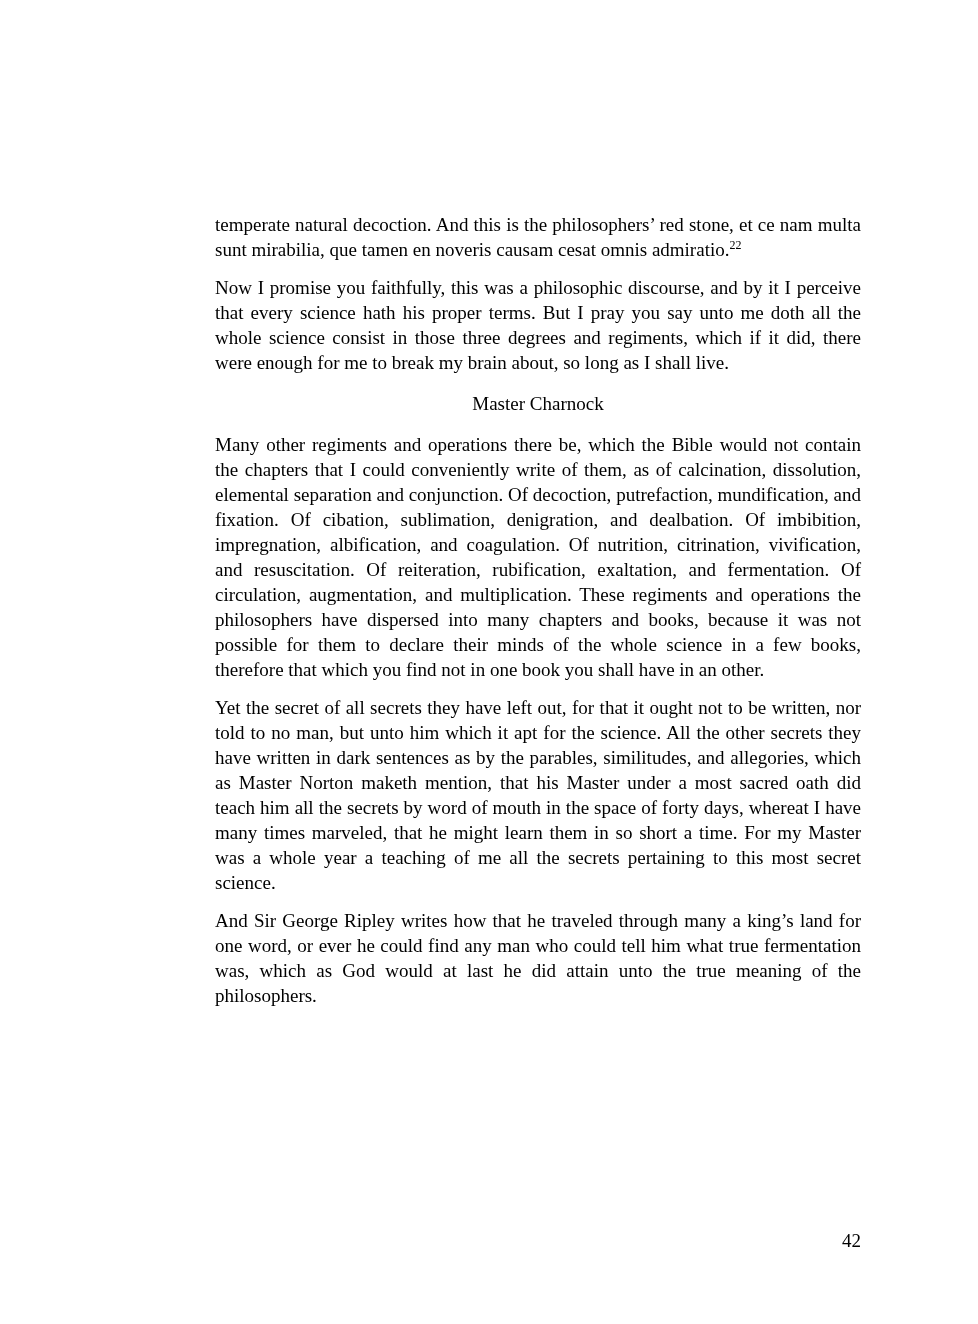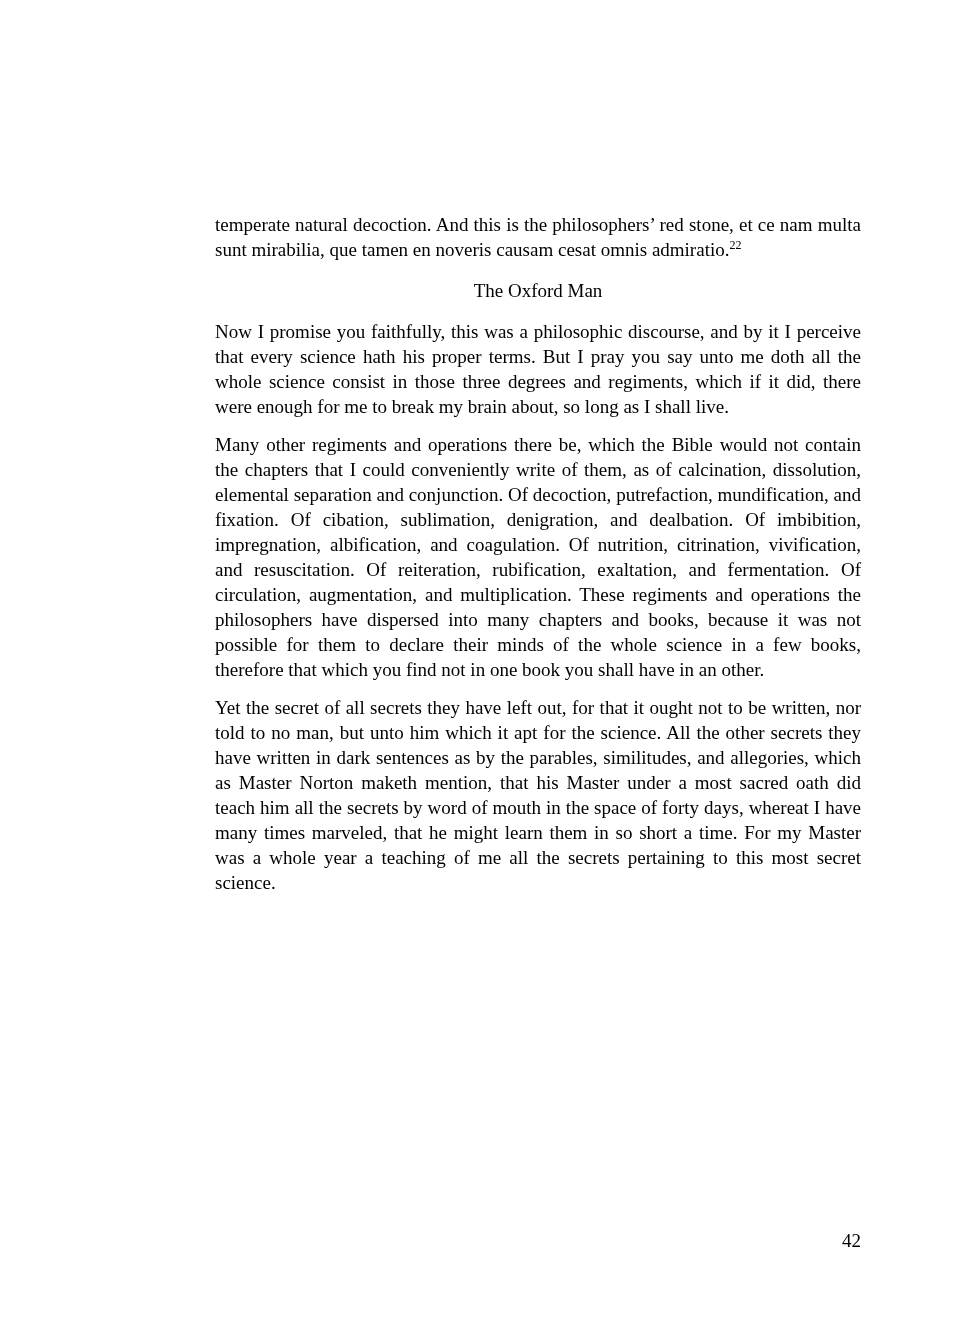--- a/index.html
+++ b/index.html
@@ -59,26 +59,27 @@
   }
 </style>
 </head>
 <body>
 
 <div class="page">
   <div class="content">
 
     <p><span>temperate natural decoction. And this is the philosophers’ red stone, et ce nam multa sunt mirabilia, que tamen en noveris causam cesat omnis admiratio.</span><sup class="footnote">22</sup></p>
 
-    <h2>The Oxford Man</h2>
 
     <p>Now I promise you faithfully, this was a philosophic discourse, and by it I perceive that every science hath his proper terms. But I pray you say unto me doth all the whole science consist in those three degrees and regiments, which if it did, there were enough for me to break my brain about, so long as I shall live.</p>
 
+    <h2>Master Charnock</h2>
 
     <p>Many other regiments and operations there be, which the Bible would not contain the chapters that I could conveniently write of them, as of calcination, dissolution, elemental separation and conjunction. Of decoction, putrefaction, mundification, and fixation. Of cibation, sublimation, denigration, and dealbation. Of imbibition, impregnation, albification, and coagulation. Of nutrition, citrination, vivification, and resuscitation. Of reiteration, rubification, exaltation, and fermentation. Of circulation, augmentation, and multiplication. These regiments and operations the philosophers have dispersed into many chapters and books, because it was not possible for them to declare their minds of the whole science in a few books, therefore that which you find not in one book you shall have in an other.</p>
 
     <p>Yet the secret of all secrets they have left out, for that it ought not to be written, nor told to no man, but unto him which it apt for the science. All the other secrets they have written in dark sentences as by the parables, similitudes, and allegories, which as Master Norton maketh mention, that his Master under a most sacred oath did teach him all the secrets by word of mouth in the space of forty days, whereat I have many times marveled, that he might learn them in so short a time. For my Master was a whole year a teaching of me all the secrets pertaining to this most secret science.</p>
 
+    <p>And Sir George Ripley writes how that he traveled through many a king’s land for one word, or ever he could find any man who could tell him what true fermentation was, which as God would at last he did attain unto the true meaning of the philosophers.</p>
 
   </div>
 
   <div class="page-number">42</div>
 </div>
 
 </body></html>

